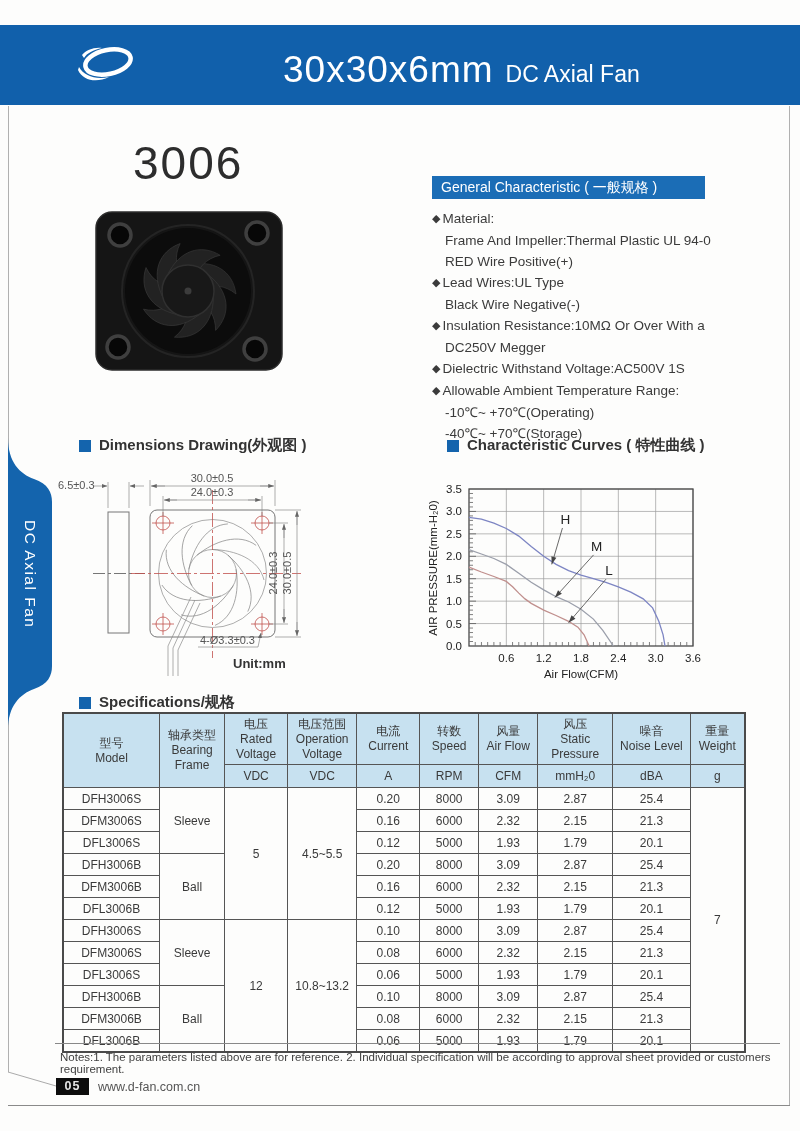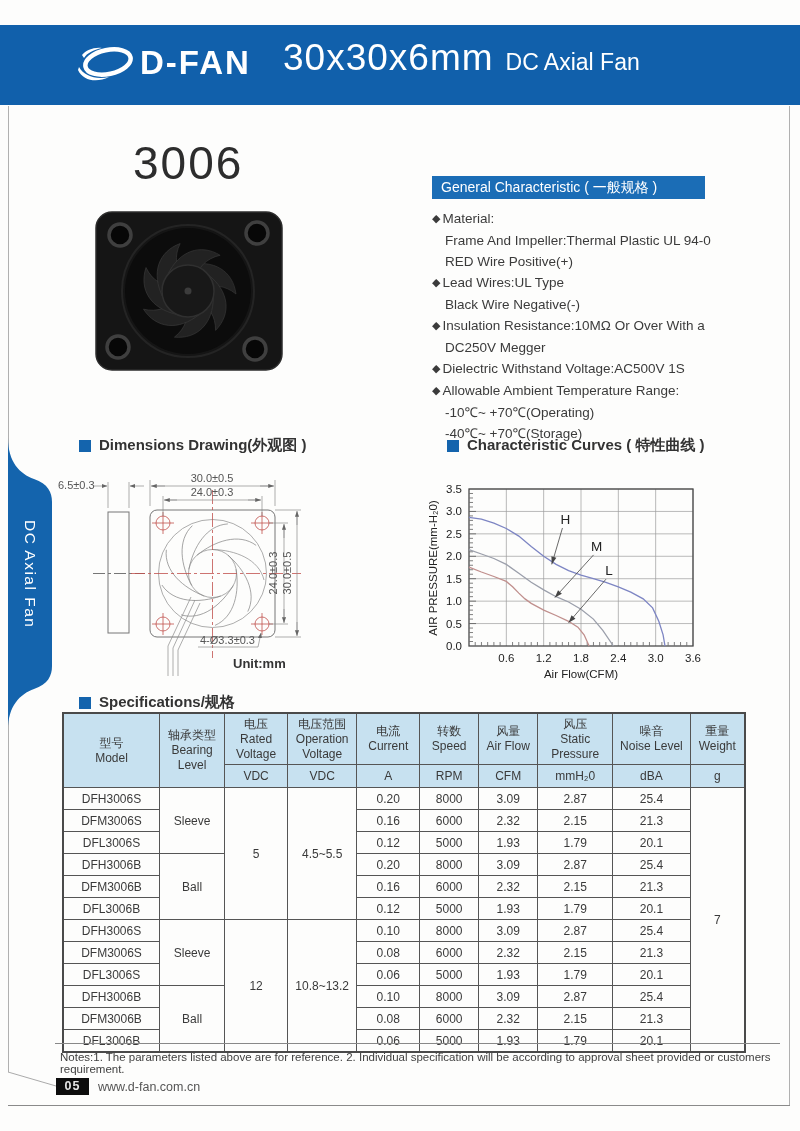--- a/index.html
+++ b/index.html
@@ -3,21 +3,21 @@
 <meta charset="utf-8">
 <style>
   html,body{margin:0;padding:0;}
   body{width:800px;height:1131px;background:#ffffff;font-family:"Liberation Sans",sans-serif;position:relative;overflow:hidden;}
   #page{position:absolute;left:0;top:0;width:800px;height:1131px;background:#fdfdfc;}
 
   
   .header-band{position:absolute;left:0;top:25px;width:800px;height:80px;background:#1160ab;}
   .logo-wrap{position:absolute;left:78px;top:18px;display:flex;align-items:center;gap:6px;}
   .logo-text{color:#fff;font-size:33px;font-weight:bold;letter-spacing:2px;}
-  .title-wrap{position:absolute;left:283px;top:0;height:68px;display:flex;align-items:baseline;gap:12px;padding-top:12px;box-sizing:border-box;}
+  .title-wrap{position:absolute;left:283px;top:0;height:68px;display:flex;align-items:baseline;gap:12px;padding-top:24px;box-sizing:border-box;}
   .size-label{color:#fff;font-size:37px;font-weight:500;letter-spacing:1px;}
   .product-label{color:#fff;font-size:23px;font-weight:500;}
 
   
   .border-left{position:absolute;left:8px;top:106px;width:1px;height:966px;background:#b0b0b0;}
   .border-right{position:absolute;left:789px;top:106px;width:1px;height:999px;background:#b0b0b0;}
   .border-bottom{position:absolute;left:8px;top:1105px;width:782px;height:1px;background:#8a8a8a;}
 
   
   .side-tab{position:absolute;left:8px;top:438px;}
@@ -81,21 +81,20 @@
 
 <div id="page">
 
   <div class="header-band">
     <div class="logo-wrap">
       <svg width="56" height="40" viewBox="0 0 56 40">
         <ellipse cx="30" cy="19" rx="23" ry="12" fill="none" stroke="#ffffff" stroke-width="4.5" transform="rotate(-12 30 19)"></ellipse>
         <path d="M1,24 C6,33 18,37 31,34 C19,40 5,38 0,27 Z" fill="#ffffff"></path>
         <path d="M4,12 C8,7 16,4 24,5 C15,7 9,10 6,15 Z" fill="#ffffff"></path>
       </svg>
-      <span class="logo-text">D-FAN</span>
     </div>
     <div class="title-wrap">
       <span class="size-label">30x30x6mm</span>
       <span class="product-label">DC Axial Fan</span>
     </div>
   </div>
 
   <div class="border-left"></div>
   <div class="border-right"></div>
   <div class="border-bottom"></div>
@@ -375,21 +374,21 @@
         <col style="width:54px">
     </colgroup>
     <thead id="spec-thead">
         <tr>
           <th rowspan="2">
             <div>型号</div>
             <div>Model</div>
           </th>
           <th rowspan="2">
             <div>轴承类型</div>
-            <div>Bearing Level</div>
+            <div>Bearing Frame</div>
           </th>
           <th>
             <div>电压</div>
             <div>Rated Voltage</div>
           </th>
           <th>
             <div>电压范围</div>
             <div>Operation Voltage</div>
           </th>
           <th>

